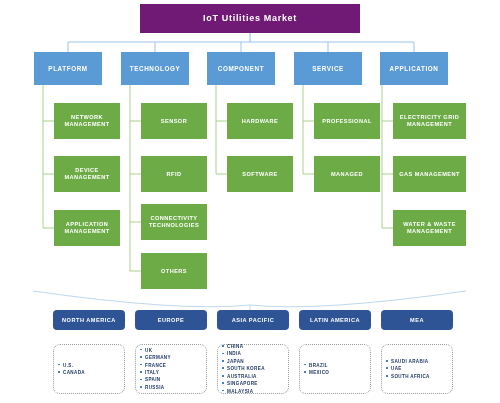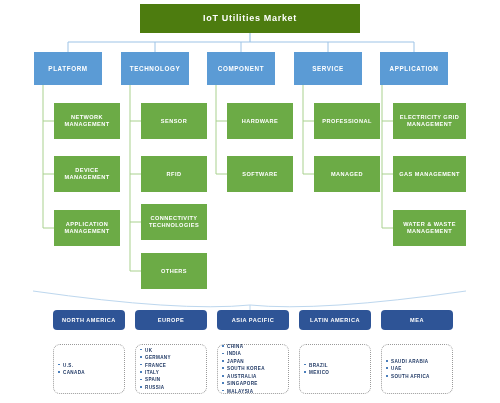--- a/index.html
+++ b/index.html
@@ -32,21 +32,21 @@
     display: flex;
     align-items: center;
     justify-content: center;
     text-align: center;
     color: #ffffff;
     font-weight: bold;
     letter-spacing: 0.4px;
     line-height: 1.18;
   }
   .root-box {
-    background: #4d7c0f;
+    background: #701a75;
     font-size: 9px;
     letter-spacing: 0.7px;
   }
   .cat-box {
     background: #5b9bd5;
     font-size: 6.3px;
     letter-spacing: 0.6px;
   }
   .sub-box {
     background: #6cab46;

